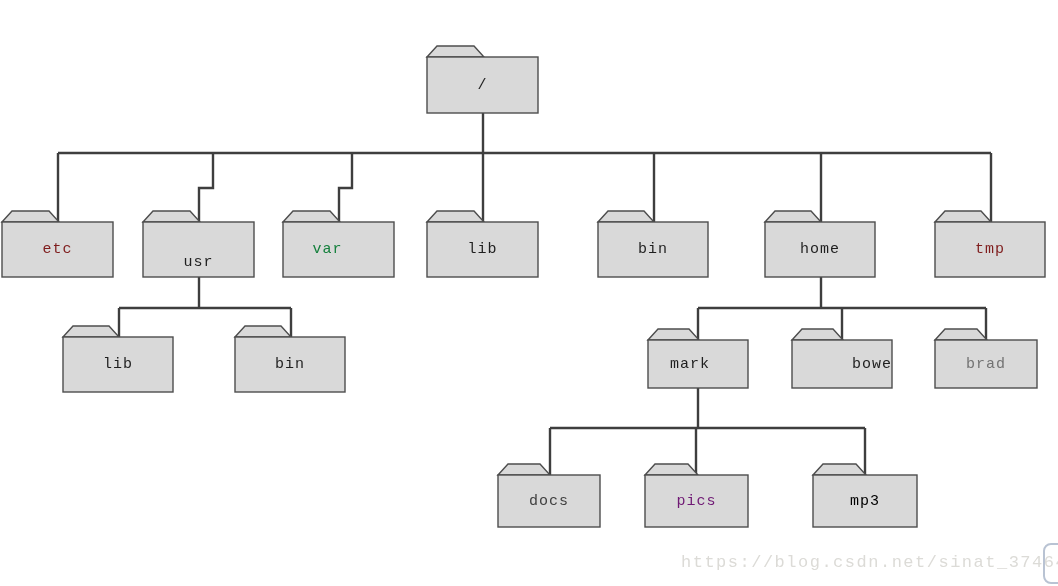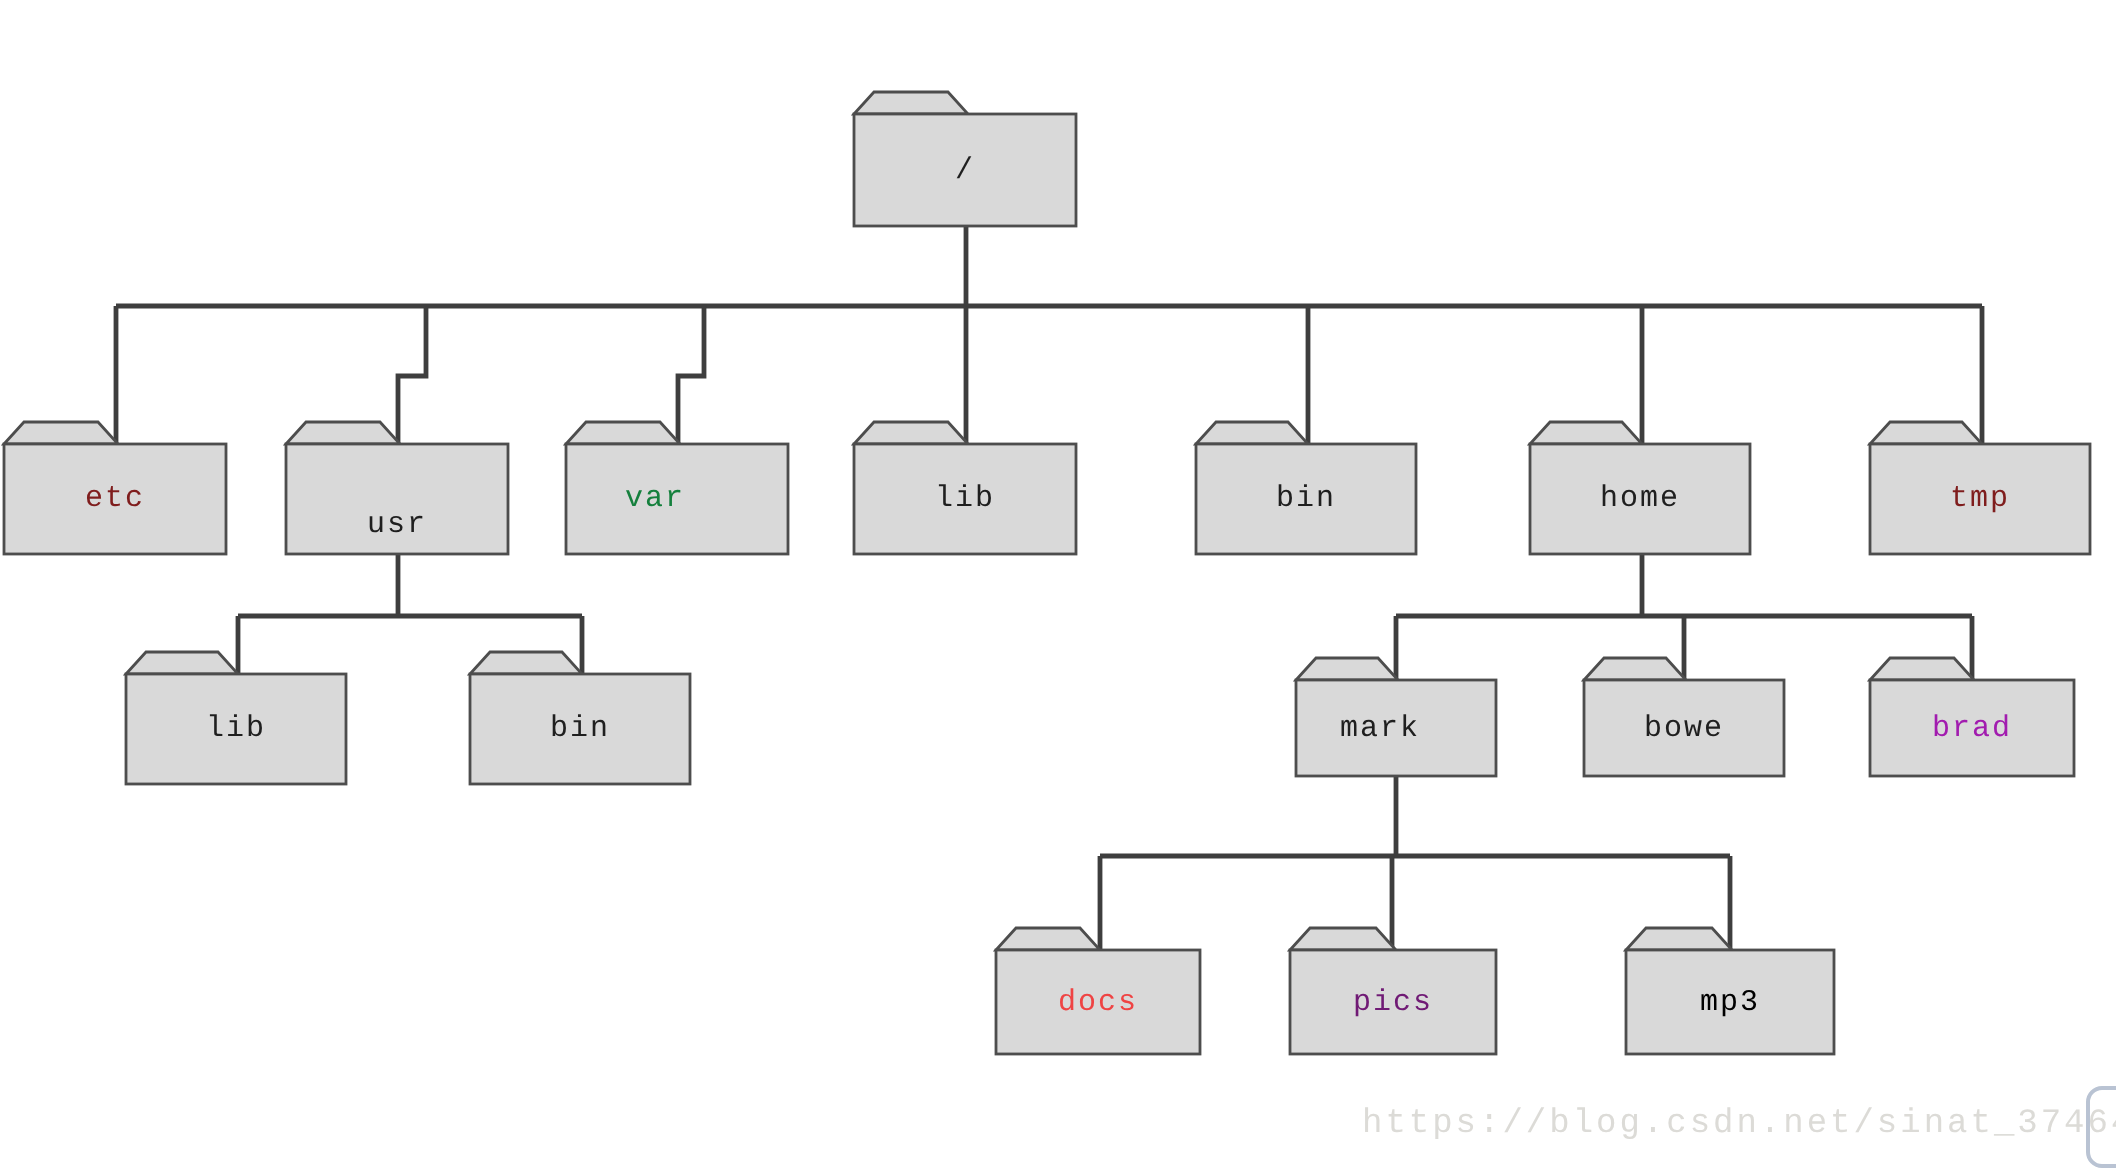--- a/index.html
+++ b/index.html
@@ -114,21 +114,21 @@
       <div class="folder-label" style="left: 2px; top: 222px; width: 111px; height: 55px; color: #7f1d1d;">etc</div>
       <div class="folder-label" style="left: 143px; top: 222px; width: 111px; height: 55px; color: rgb(31, 31, 31); margin-top: 13px;">usr</div>
       <div class="folder-label" style="left: 283px; top: 222px; width: 89px; height: 55px; color: #15803d;">var</div>
       <div class="folder-label" style="left: 427px; top: 222px; width: 111px; height: 55px; color: rgb(31, 31, 31);">lib</div>
       <div class="folder-label" style="left: 598px; top: 222px; width: 110px; height: 55px; color: rgb(31, 31, 31);">bin</div>
       <div class="folder-label" style="left: 765px; top: 222px; width: 110px; height: 55px; color: rgb(31, 31, 31);">home</div>
       <div class="folder-label" style="left: 935px; top: 222px; width: 110px; height: 55px; color: #7f1d1d;">tmp</div>
       <div class="folder-label" style="left: 63px; top: 337px; width: 110px; height: 55px; color: rgb(31, 31, 31);">lib</div>
       <div class="folder-label" style="left: 235px; top: 337px; width: 110px; height: 55px; color: rgb(31, 31, 31);">bin</div>
       <div class="folder-label" style="left: 648px; top: 340px; width: 84px; height: 48px; color: rgb(31, 31, 31);">mark</div>
-      <div class="folder-label" style="left: 792px; top: 340px; width: 100px; height: 48px; color: rgb(31, 31, 31);">bowe</div>
-      <div class="folder-label" style="left: 935px; top: 340px; width: 102px; height: 48px; color: #a21caf;">brad</div>
-      <div class="folder-label" style="left: 498px; top: 475px; width: 102px; height: 52px; color: #ef4444; border-radius: 20px;">docs</div>
+      <div class="folder-label" style="left: 792px; top: 340px; width: 100px; height: 48px; color: rgb(31, 31, 31); padding-left: 30px;">bowe</div>
+      <div class="folder-label" style="left: 935px; top: 340px; width: 102px; height: 48px; color: #737373;">brad</div>
+      <div class="folder-label" style="left: 498px; top: 475px; width: 102px; height: 52px; color: #404040; border-radius: 20px;">docs</div>
       <div class="folder-label" style="left: 645px; top: 475px; width: 103px; height: 52px; color: #701a75;">pics</div>
       <div class="folder-label" style="left: 813px; top: 475px; width: 104px; height: 52px; color: #000000;">mp3</div>
     </div>
   <div class="watermark" style="color: rgb(220, 219, 215);">https://blog.csdn.net/sinat_37464123</div>
   <div class="corner-widget" style="border-color: rgb(185, 195, 211);"></div>
 </div>
 
 </body></html>

